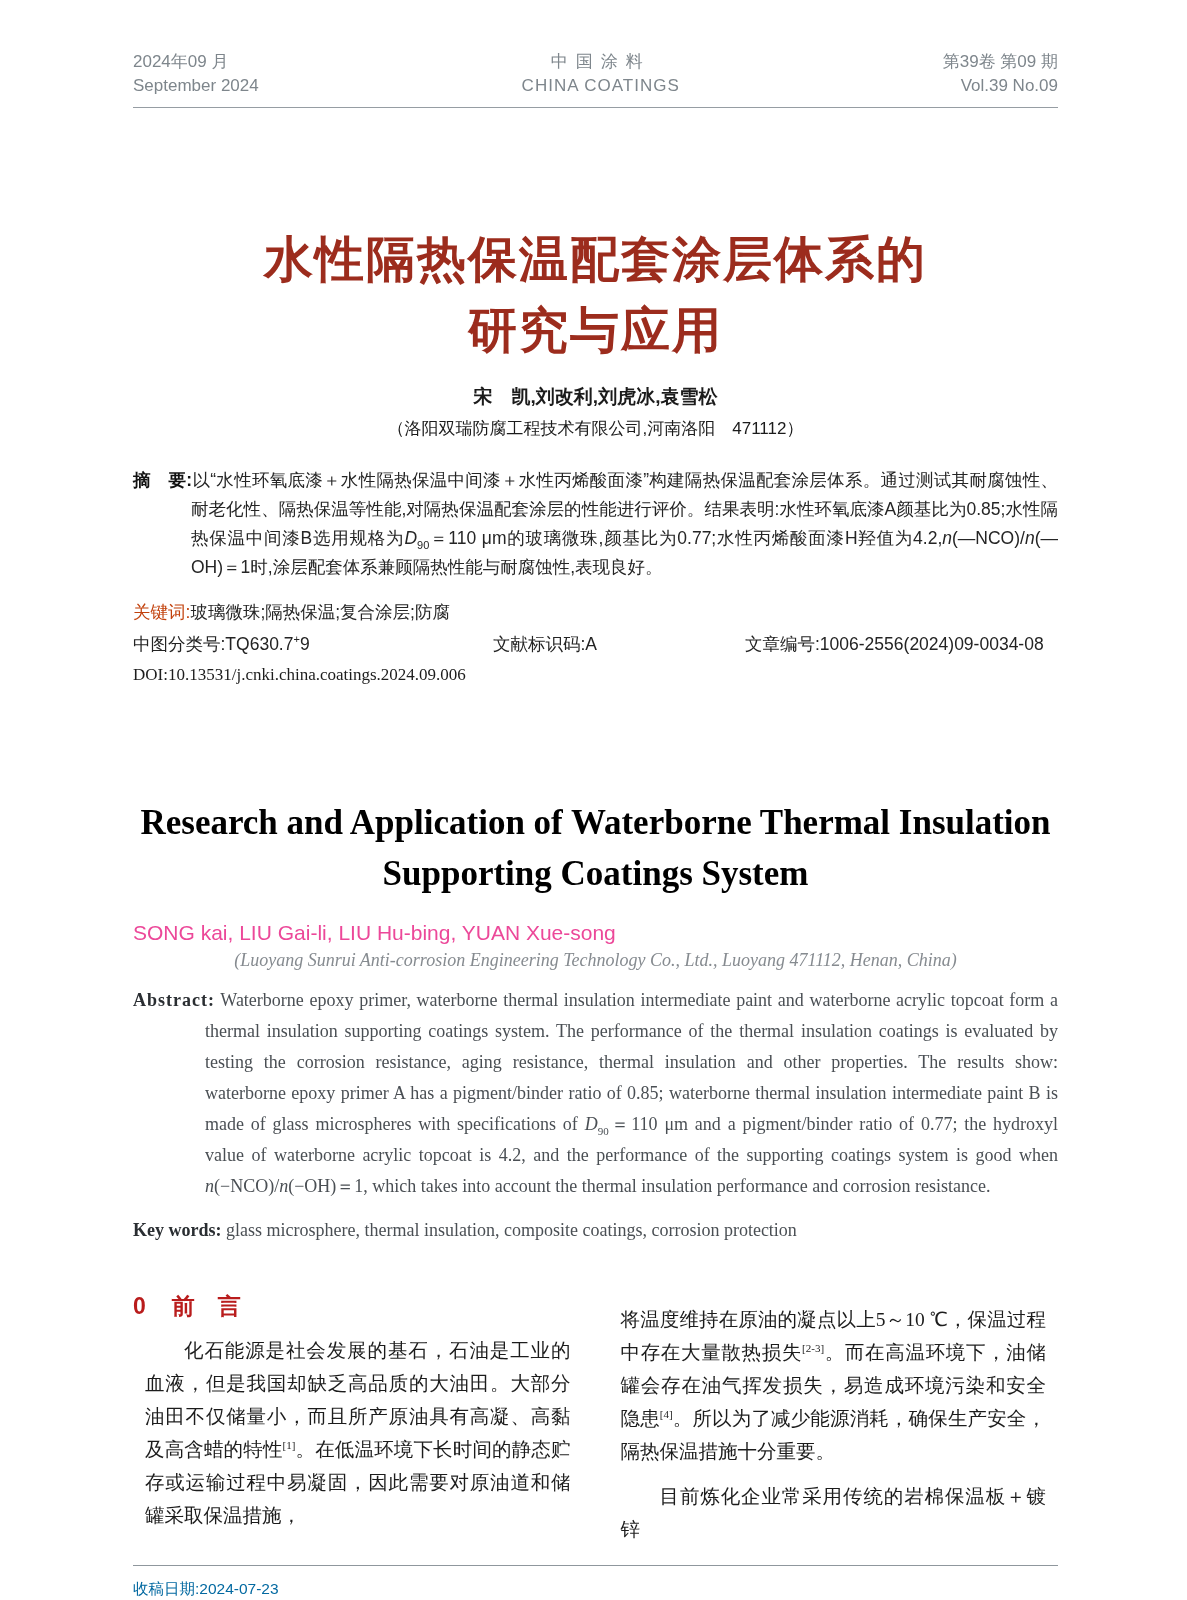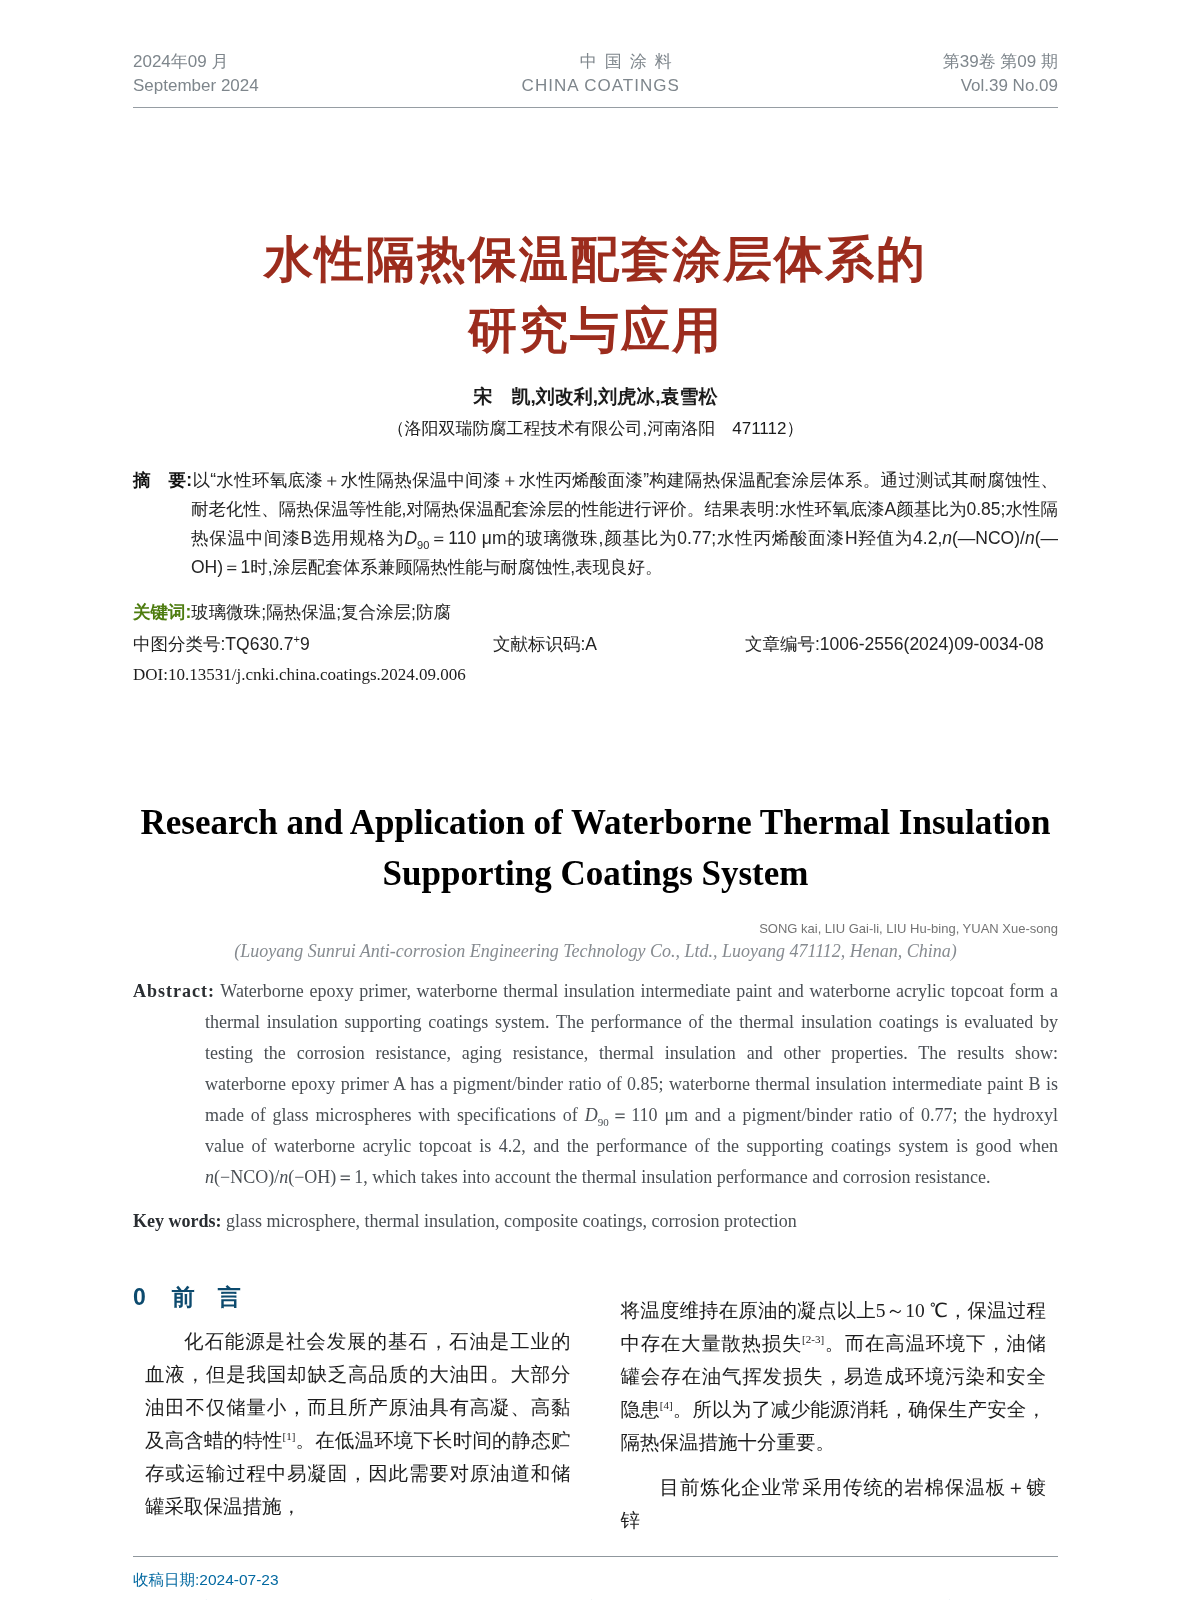--- a/index.html
+++ b/index.html
@@ -19,21 +19,21 @@
     border-bottom: 1px solid #969da3;
     display: flex; justify-content: space-between; align-items: flex-end;
     color: #7e868c;
     font-family: "Liberation Sans", sans-serif;
     font-size: 17px; line-height: 24px;
   }
   .jheader .col { display: flex; flex-direction: column; }
   .jheader .left  { text-align: left; }
   .jheader .center{ text-align: center; }
   .jheader .right { text-align: right; }
-  .journal-zh { letter-spacing: 8px; text-align: right; }
+  .journal-zh { letter-spacing: 8px; }
   .journal-en { letter-spacing: 1px; }
 
   
   .title-zh {
     margin-top: 116px;
     text-align: center;
     color: #9c2c1d;
     font-family: "Liberation Sans", sans-serif;
     font-weight: 700;
     font-size: 49px; line-height: 71px;
@@ -58,21 +58,21 @@
     color: #252525;
     text-align: justify; text-justify: inter-ideograph;
     padding-left: 58px; text-indent: -58px;
   }
   .abs-zh .lbl { font-weight: 700; color: #111; }
   .kw-zh {
     margin-top: 7px;
     font-family: "Liberation Sans", sans-serif;
     font-size: 17.5px; color: #252525;
   }
-  .kw-zh .lbl { font-weight: 700; color: #4d7c0f; }
+  .kw-zh .lbl { font-weight: 400; color: #c2410c; }
   .meta-row {
     margin-top: 8px; position: relative; height: 25px;
     font-family: "Liberation Sans", sans-serif;
     font-size: 17.5px; color: #232323;
   }
   .meta-row .m1 { position: absolute; left: 0; }
   .meta-row .m2 { position: absolute; left: 360px; }
   .meta-row .m3 { position: absolute; left: 612px; }
   .doi-line {
     margin-top: 8px;
@@ -85,23 +85,23 @@
 
   
   .title-en {
     margin-top: 112px; text-align: center;
     color: #000000;
     font-family: "Liberation Serif", serif;
     font-weight: 700;
     font-size: 35px; line-height: 51px;
   }
   .authors-en {
-    margin-top: 22px; text-align: right;
-    font-family: "Liberation Sans", sans-serif;
-    font-size: 13px; color: #737373;
+    margin-top: 22px; text-align: left;
+    font-family: "Liberation Sans", sans-serif;
+    font-size: 21px; color: #ec4899;
   }
   .affil-en {
     margin-top: 5px; text-align: center;
     font-family: "Liberation Serif", serif;
     font-style: italic; font-size: 18px; color: #868b90;
   }
   .abs-en {
     margin-top: 14px;
     font-family: "Liberation Serif", serif;
     font-size: 18px; line-height: 31px;
@@ -117,21 +117,21 @@
   }
   .kw-en .lbl { font-weight: 700; color: #2a2e32; }
 
   
   .columns {
     margin-top: 50px;
     display: flex; gap: 26px;
   }
   .colm { flex: 1 1 0; }
   .sec-head {
-    color: #0c4a6e;
+    color: #b91c1c;
     font-family: "Liberation Sans", sans-serif;
     font-weight: 700; font-size: 23px;
     margin: 0 0 13px 0; line-height: 30px;
   }
   .sec-head .num { margin-right: 26px; }
   .bodyp {
     margin: 12px;
     font-family: "Liberation Serif", serif;
     font-size: 19.5px; line-height: 33px;
     text-align: justify; text-justify: inter-ideograph;

